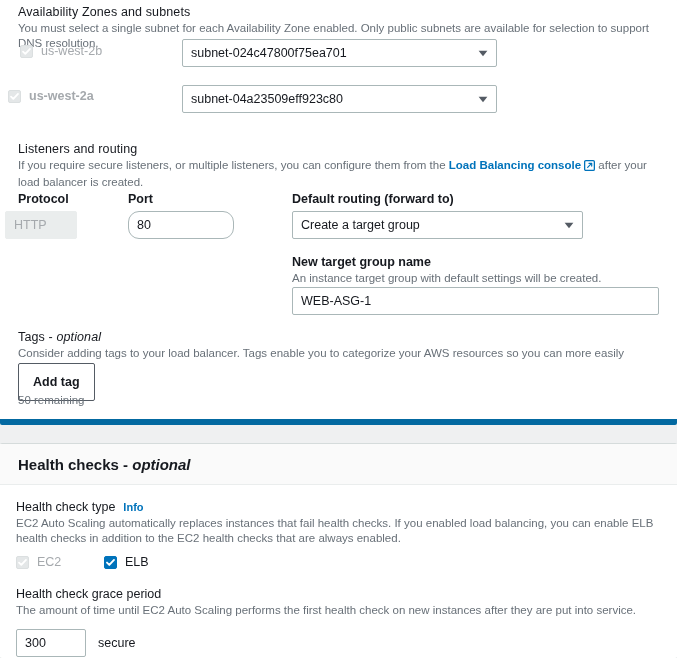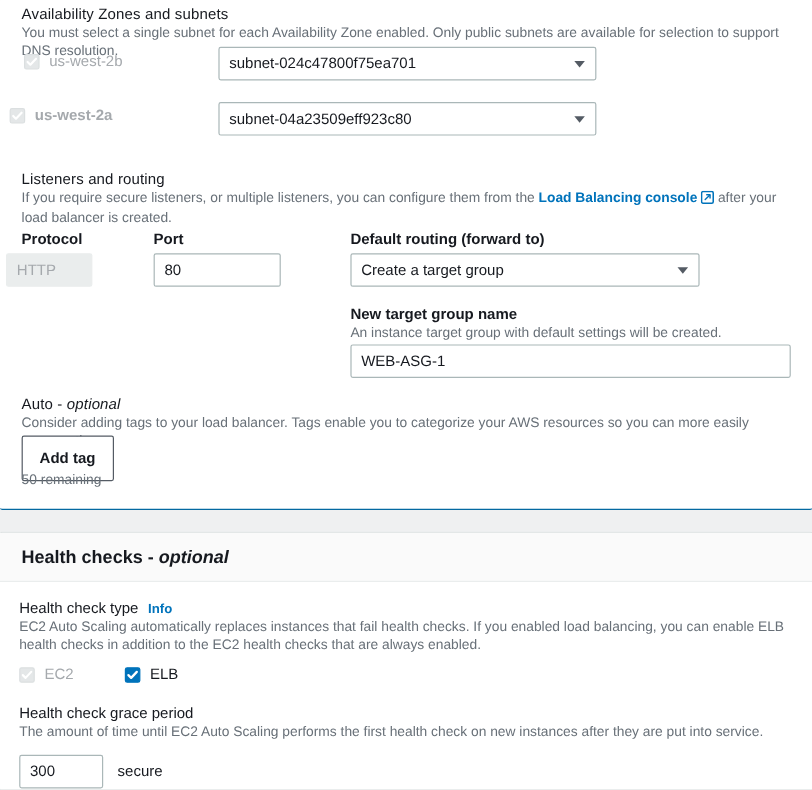--- a/index.html
+++ b/index.html
@@ -23,21 +23,21 @@
   }
   .card-1 {
     position: absolute;
     left: 0px;
     top: -1px;
     width: 677px;
     height: 426px;
     border-left: none;
     border-right: none;
     border-top: none;
-    border-bottom: 1px solid #0369a1;
+    border-bottom: 6px solid #0369a1;
   }
   .card-2 {
     position: absolute;
     left: 0px;
     top: 443px;
     width: 677px;
     height: 216px;
     border-left: none;
     border-right: none;
   }
@@ -238,21 +238,21 @@
   </div>
 
   <div class="abs label" style="left:18px; top:193px;">Protocol</div>
   <div class="abs label" style="left:128px; top:193px;">Port</div>
   <div class="abs label" style="left:292px; top:193px;">Default routing (forward to)</div>
 
   <div class="abs textbox disabled" style="left:5px; top:212px; width:72px;">
     <span>HTTP</span>
   </div>
 
-  <div class="abs textbox" style="left:128px; top:212px; width:106px;">
+  <div class="abs textbox" style="left:128px; top:212px; width:106px;border-radius:11px;">
     <span>80</span>
   </div>
 
   <div class="abs select" style="left:292px; top:212px; width:291px;">
     <span>Create a target group</span>
     <span class="caret">
       <svg width="10" height="7" viewBox="0 0 10 7">
           <path d="M0.6 0.8 L9.4 0.8 L5 6.2 Z" fill="#545b64"></path>
         </svg>
     </span>
@@ -260,21 +260,21 @@
 
   <div class="abs" style="left:292px; top:256px; width:367px;">
     <div class="label">New target group name</div>
     <div class="desc">An instance target group with default settings will be created.</div>
   </div>
   <div class="abs textbox" style="left:292px; top:288px; width:367px;">
     <span>WEB-ASG-1</span>
   </div>
 
   <div class="abs" style="left:18px; top:331px; width:645px;">
-    <div class="sec-title plain"><span>Auto - </span><em>optional</em></div>
+    <div class="sec-title plain"><span>Tags - </span><em>optional</em></div>
     <div class="desc">Consider adding tags to your load balancer. Tags enable you to categorize your AWS resources so you can more easily manage them.</div>
   </div>
   <button class="abs btn" style="left:18px; top:364px;">Add tag</button>
   <div class="abs desc" style="left:18px; top:392px;">50 remaining</div>
 </div>
 
 <div class="card card-2">
   <div class="card-head">
     <h2><span>Health checks - </span><em>optional</em></h2>
   </div>

